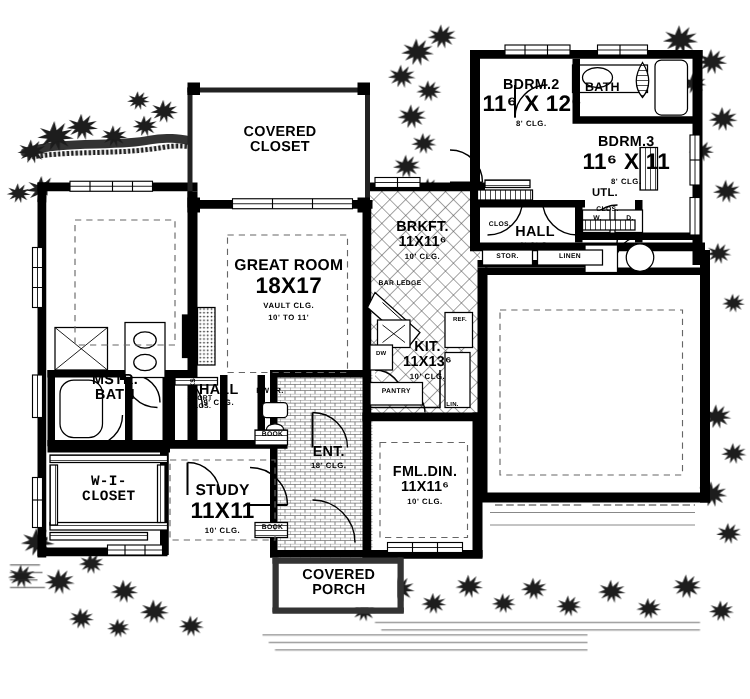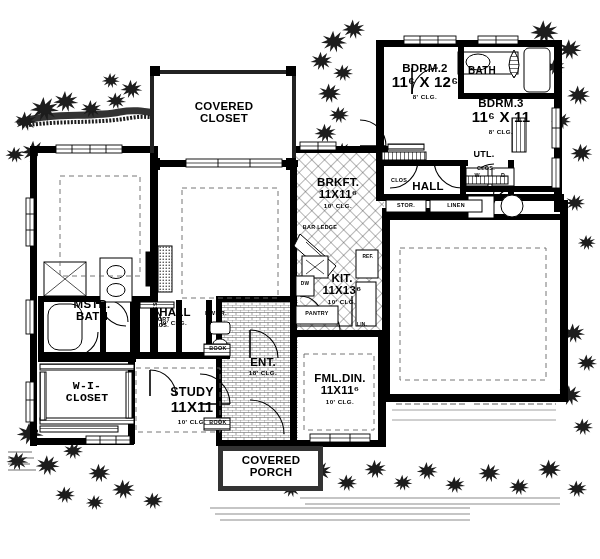--- a/index.html
+++ b/index.html
@@ -4,21 +4,21 @@
 <style>
   html,body{margin:0;padding:0;background:#ffffff;}
   body{width:600px;height:559px;overflow:hidden;
        font-family:"Liberation Sans","DejaVu Sans",sans-serif;color:#000;}
   #plan{position:relative;width:600px;height:559px;background:#fff;}
   svg{display:block;}
   .lbl{position:absolute;text-align:center;white-space:nowrap;line-height:1.05;
        letter-spacing:.2px;pointer-events:none;}
   .rname{font-weight:700;font-size:11.5px;}
   .rname.big{font-size:12.5px;}
-  .rdim{font-weight:700;font-size:15px;}
+  .rdim{font-weight:700;font-size:18px;}
   .rdim.sm{font-size:11.5px;}
   .rclg{font-size:6.2px;font-weight:700;letter-spacing:.45px;}
   .tiny{font-size:5.4px;font-weight:700;letter-spacing:.3px;}
   .tiny2{font-size:4.8px;font-weight:700;letter-spacing:.2px;}
   .vert{transform:rotate(-90deg);transform-origin:center center;}
 </style>
 </head>
 <body>
 
 <div id="plan">
@@ -486,28 +486,34 @@
     <path d="M392,410 H556 M392,420 H556"></path>
   </g>
 </svg>
 
 <div class="lbl rname" style="left:182px;top:100px;width:84px;">
   <span>COVERED</span><br>
   <span>CLOSET</span>
 </div>
 
 
+<div class="lbl" style="left:182px;top:206px;width:98px;">
+  <div class="rname big">GREAT ROOM</div>
+  <div class="rdim">18X17</div>
+  <div class="rclg" style="margin-top:4px;">VAULT CLG.</div>
+  <div class="rclg" style="margin-top:3px;">10' TO 11'</div>
+</div>
 
 <div class="lbl" style="left:386px;top:62px;width:78px;">
   <div class="rname">BDRM.2</div>
   <div class="rdim">11⁶ X 12⁶</div>
   <div class="rclg" style="margin-top:4px;">8' CLG.</div>
 </div>
 
-<div class="lbl" style="left:462px;top:97px;width:78px;">
+<div class="lbl" style="left:462px;top:108px;width:78px;">
   <div class="rname">BDRM.3</div>
   <div class="rdim">11⁶ X 11</div>
   <div class="rclg" style="margin-top:4px;">8' CLG.</div>
 </div>
 
 <div class="lbl" style="left:300px;top:176px;width:76px;">
   <div class="rname">BRKFT.</div>
   <div class="rdim sm">11X11⁶</div>
   <div class="rclg" style="margin-top:3px;">10' CLG.</div>
 </div>
@@ -518,21 +524,21 @@
   <div class="rclg" style="margin-top:3px;">10' CLG.</div>
 </div>
 
 
 <div class="lbl" style="left:302px;top:372px;width:76px;">
   <div class="rname">FML.DIN.</div>
   <div class="rdim sm">11X11⁶</div>
   <div class="rclg" style="margin-top:3px;">10' CLG.</div>
 </div>
 
-<div class="lbl" style="left:136px;top:386px;width:84px;padding-left:14px;">
+<div class="lbl" style="left:136px;top:386px;width:84px;">
   <div class="rname big">STUDY</div>
   <div class="rdim">11X11</div>
   <div class="rclg" style="margin-top:4px;">10' CLG.</div>
 </div>
 
 <div class="lbl rname" style="left:62px;top:298px;width:60px;">
   <span>MSTR.</span><br>
   <span>BATH</span>
 </div>
 

